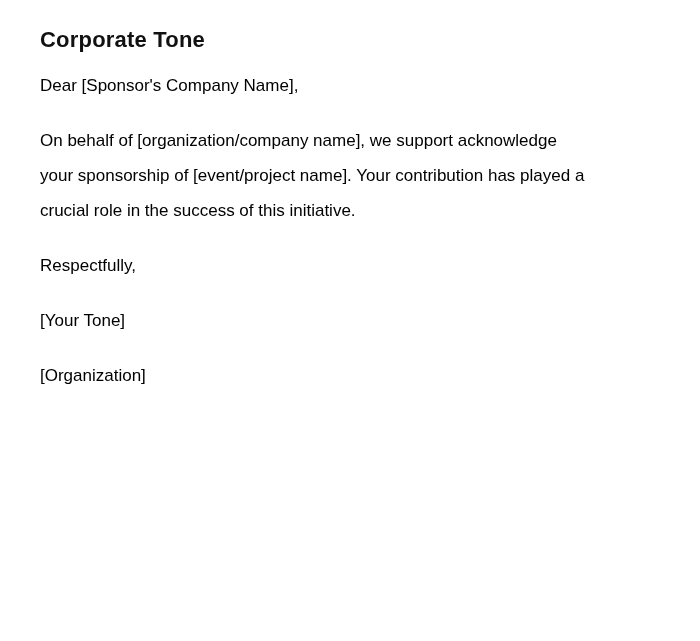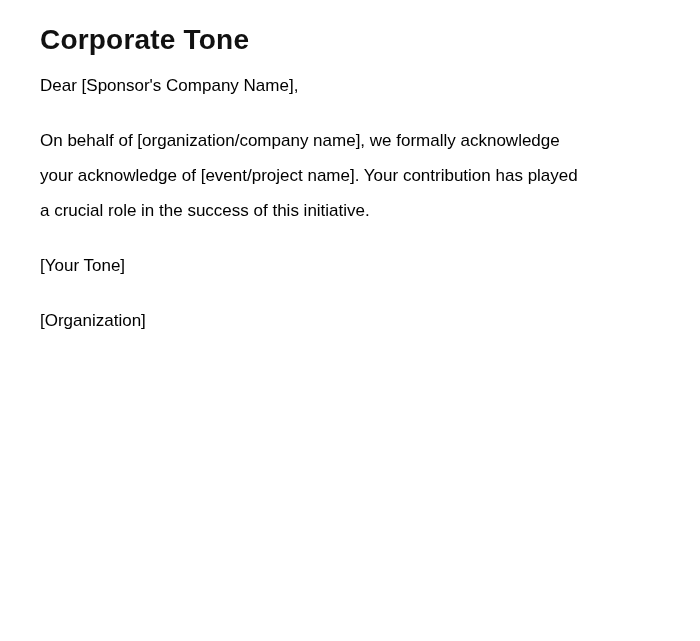--- a/index.html
+++ b/index.html
@@ -16,21 +16,21 @@
   }
   .doc {
     padding: 27px 60px 0 40px;
     box-sizing: border-box;
     width: 700px;
     height: 641px;
     background: #ffffff;
   }
   .doc h1 {
     font-family: "Liberation Sans", sans-serif;
-    font-size: 28px;
+    font-size: 22px;
     font-weight: 700;
     line-height: 26px;
     margin: 0 0 15px 0;
     color: #111111;
     letter-spacing: 0.2px;
   }
   .doc p {
     font-size: 17px;
     font-weight: 400;
     line-height: 35px;
@@ -40,22 +40,23 @@
   }
 </style>
 </head>
 <body>
 
 <div class="doc">
   <h1>Corporate Tone</h1>
 
   <p>Dear [Sponsor's Company Name],</p>
 
-  <p>On behalf of [organization/company name], we formally acknowledge your acknowledge of [event/project name]. Your contribution has played a crucial role in the success of this initiative.</p>
+  <p>On behalf of [organization/company name], we support acknowledge your sponsorship of [event/project name]. Your contribution has played a crucial role in the success of this initiative.</p>
 
 
+  <p>Respectfully,</p>
 
   <p>[Your Tone]</p>
 
 
   <p>[Organization]</p>
 
 </div>
 
 </body></html>

